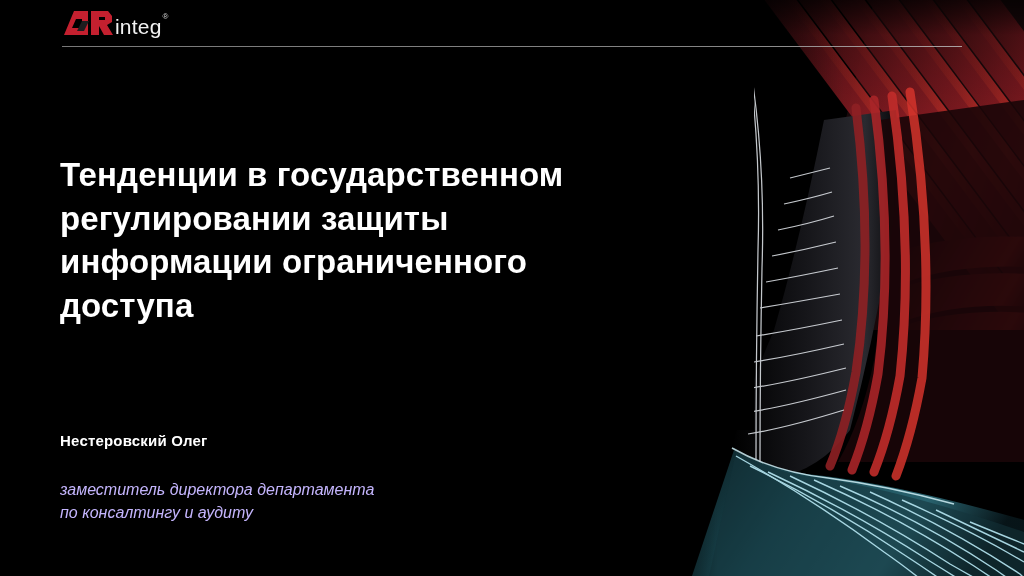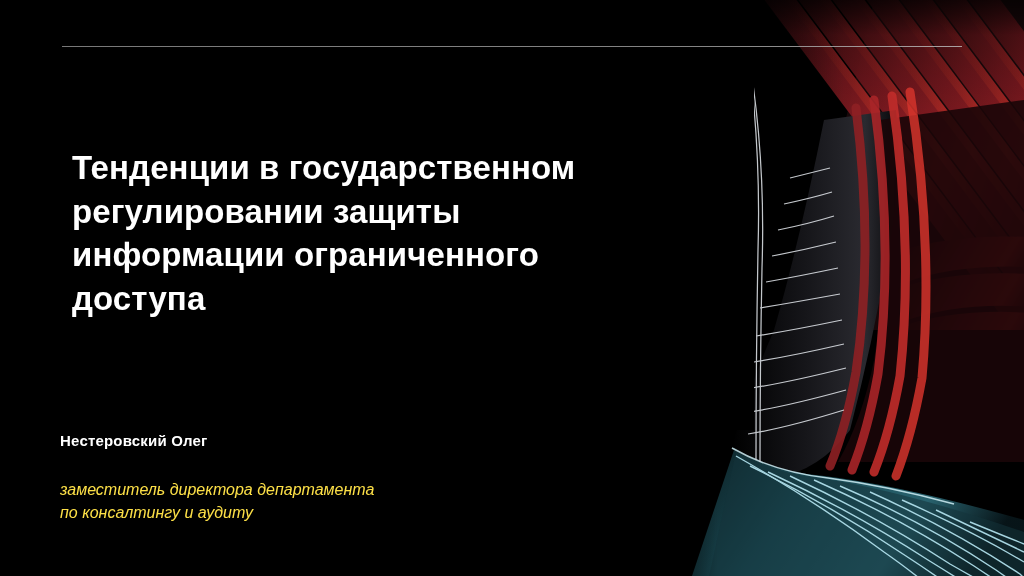--- a/index.html
+++ b/index.html
@@ -75,48 +75,47 @@
     width: 900px;
     height: 1px;
     background: linear-gradient(to right, #8d8d8d 0%, #9b9b9b 70%, #b9b9b9 100%);
     opacity: 0.85;
   }
 
   
   .title {
     position: absolute;
     left: 60px;
-    top: 124px;
+    top: 131px;
     width: 640px;
     color: #ffffff;
     font-size: 33px;
     font-weight: bold;
     line-height: 1.32;
     letter-spacing: 0.1px;
     white-space: pre-line;
-    margin-left: 12px;
   }
 
   
   .speaker-name {
     position: absolute;
     left: 60px;
     top: 432px;
     color: #ffffff;
     font-size: 15px;
     font-weight: bold;
     letter-spacing: 0.2px;
     line-height: 1.2;
   }
   .speaker-role {
     position: absolute;
     left: 60px;
     top: 478px;
     width: 430px;
-    color: #fde047;
+    color: #c4b5fd;
     font-size: 16px;
     font-style: italic;
     font-weight: 300;
     line-height: 1.45;
     white-space: pre-line;
   }
 </style>
 </head>
 <body>
 
@@ -269,20 +268,36 @@
         <path d="M 154 230 Q 184 224 210 216"></path>
         <path d="M 160 204 Q 188 198 208 192"></path>
         <path d="M 166 178 Q 190 172 206 168"></path>
       </g>
 
       <rect x="0" y="0" width="130" height="430" fill="#000000"></rect>
       <rect x="0" y="0" width="170" height="576" fill="url(#fadeLeft)" opacity="0.9"></rect>
     </svg>
   </div>
 
+  <div class="header">
+    <div class="logo">
+      <span class="logo-mark">
+        <svg width="52" height="28" viewBox="0 0 52 28" xmlns="http://www.w3.org/2000/svg">
+
+          <polygon points="2,26 12,2 20,2 20,10 14,10 10,19 20,19 20,26" fill="#c4202f"></polygon>
+          <polygon points="20,2 26,2 26,26 20,26" fill="#c4202f"></polygon>
+
+          <polygon points="29,2 46,2 50,7 50,13 45,16 51,26 42,26 37,17 37,11 43,11 43,8 37,8 37,26 29,26" fill="#c4202f"></polygon>
+
+          <polygon points="20,12 27,12 22,22 15,22" fill="#1d1d1f"></polygon>
+        </svg>
+      </span>
+      <span class="logo-word"><span>integ</span><span class="logo-tm">®</span></span>
+    </div>
+  </div>
   <div class="divider"></div>
 
   <h1 class="title">Тенденции в государственном
 регулировании защиты
 информации ограниченного
 доступа</h1>
 
   <div class="speaker-name">Нестеровский Олег</div>
   <div class="speaker-role">заместитель директора департамента
 по консалтингу и аудиту</div>

